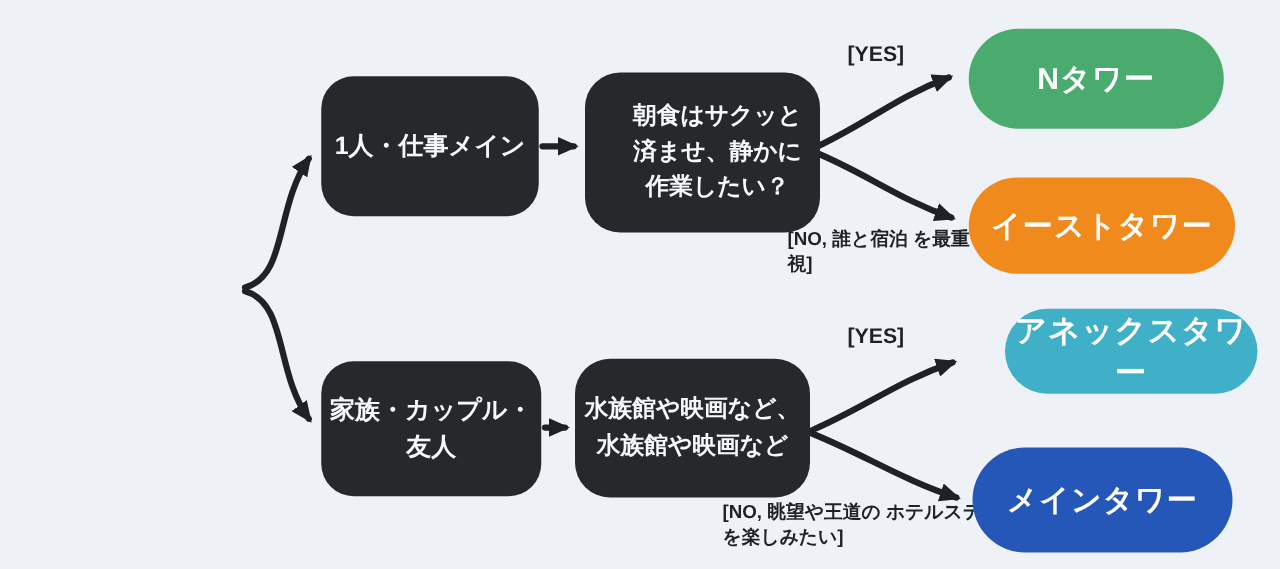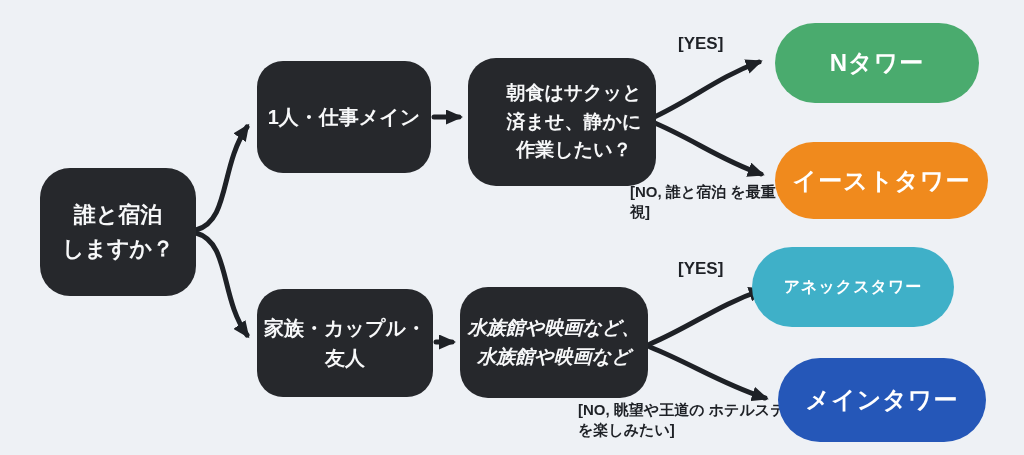--- a/index.html
+++ b/index.html
@@ -32,36 +32,36 @@
     justify-content: center;
     text-align: center;
     font-weight: bold;
     box-sizing: border-box;
   }
   .node .line { display: block; }
   .root-node   { left: 40px;  top: 168px; width: 156px; height: 128px; border-radius: 30px; font-size: 22px; line-height: 1.55; }
   .group1-node { left: 257px; top: 61px;  width: 174px; height: 112px; border-radius: 26px; font-size: 20px; line-height: 1.5; }
   .q1-node     { left: 468px; top: 58px;  width: 188px; height: 128px; border-radius: 28px; font-size: 19px; line-height: 1.5; padding-left: 24px; }
   .group2-node { left: 257px; top: 289px; width: 176px; height: 108px; border-radius: 26px; font-size: 20px; line-height: 1.5; }
-  .q2-node     { left: 460px; top: 287px; width: 188px; height: 111px; border-radius: 28px; font-size: 19px; line-height: 1.5; font-style: italic; }
+  .q2-node     { left: 460px; top: 287px; width: 188px; height: 111px; border-radius: 28px; font-size: 19px; line-height: 1.5; }
   .pill {
     position: absolute;
     color: #ffffff;
     display: flex;
     align-items: center;
     justify-content: center;
     text-align: center;
     font-weight: bold;
     font-size: 24px;
     letter-spacing: 1px;
     border-radius: 999px;
   }
   .pill-green  { left: 775px; top: 23px;  width: 204px; height: 80px; background: var(--result_green,  #4aab6e); }
   .pill-orange { left: 775px; top: 142px; width: 213px; height: 77px; background: var(--result_orange, #f08a1d); }
-  .pill-teal   { left: 752px; top: 247px; width: 202px; height: 80px; background: var(--result_teal,   #3fb0c8); font-size: 16px; }
+  .pill-teal   { left: 804px; top: 247px; width: 202px; height: 68px; background: var(--result_teal,   #3fb0c8); font-size: 25px; }
   .pill-blue   { left: 778px; top: 358px; width: 208px; height: 84px; background: var(--result_blue,   #2557b8); }
   .edge-label {
     position: absolute;
     color: var(--label, #1e2126);
     font-weight: bold;
     line-height: 1.35;
   }
   .yes1 { left: 678px; top: 33px;  width: 75px;  font-size: 17px; }
   .no1  { left: 630px; top: 182px; width: 156px; font-size: 15px; }
   .yes2 { left: 678px; top: 258px; width: 75px;  font-size: 17px; }
@@ -81,24 +81,20 @@
     <path d="M196,230 C230,221 220,166 247,127" marker-end="url(#ah)"></path>
     <path d="M196,233 C230,242 220,298 247,335" marker-end="url(#ah)"></path>
     <path d="M434,117 L459,117" marker-end="url(#ah)"></path>
     <path d="M436,342 L452,342" marker-end="url(#ah)"></path>
     <path d="M650,119 C692,100 716,78 759,62" marker-end="url(#ah)"></path>
     <path d="M650,121 C692,138 718,159 761,174" marker-end="url(#ah)"></path>
     <path d="M650,344 C692,326 718,305 762,290" marker-end="url(#ah)"></path>
     <path d="M650,347 C692,364 722,384 765,398" marker-end="url(#ah)"></path>
   </svg>
 
-  <div class="node root-node">
-    <span class="line">誰と宿泊</span>
-    <span class="line">しますか？</span>
-  </div>
 
   <div class="node group1-node">
     <span class="line">1人・仕事メイン</span>
   </div>
 
   <div class="node q1-node">
     <span class="line">朝食はサクッと</span>
     <span class="line">済ませ、静かに</span>
     <span class="line">作業したい？</span>
   </div>

